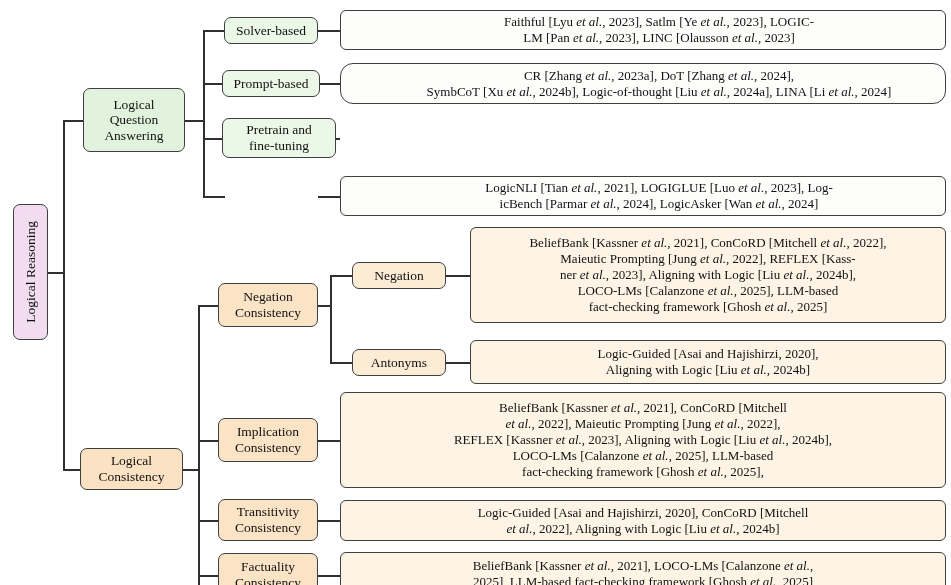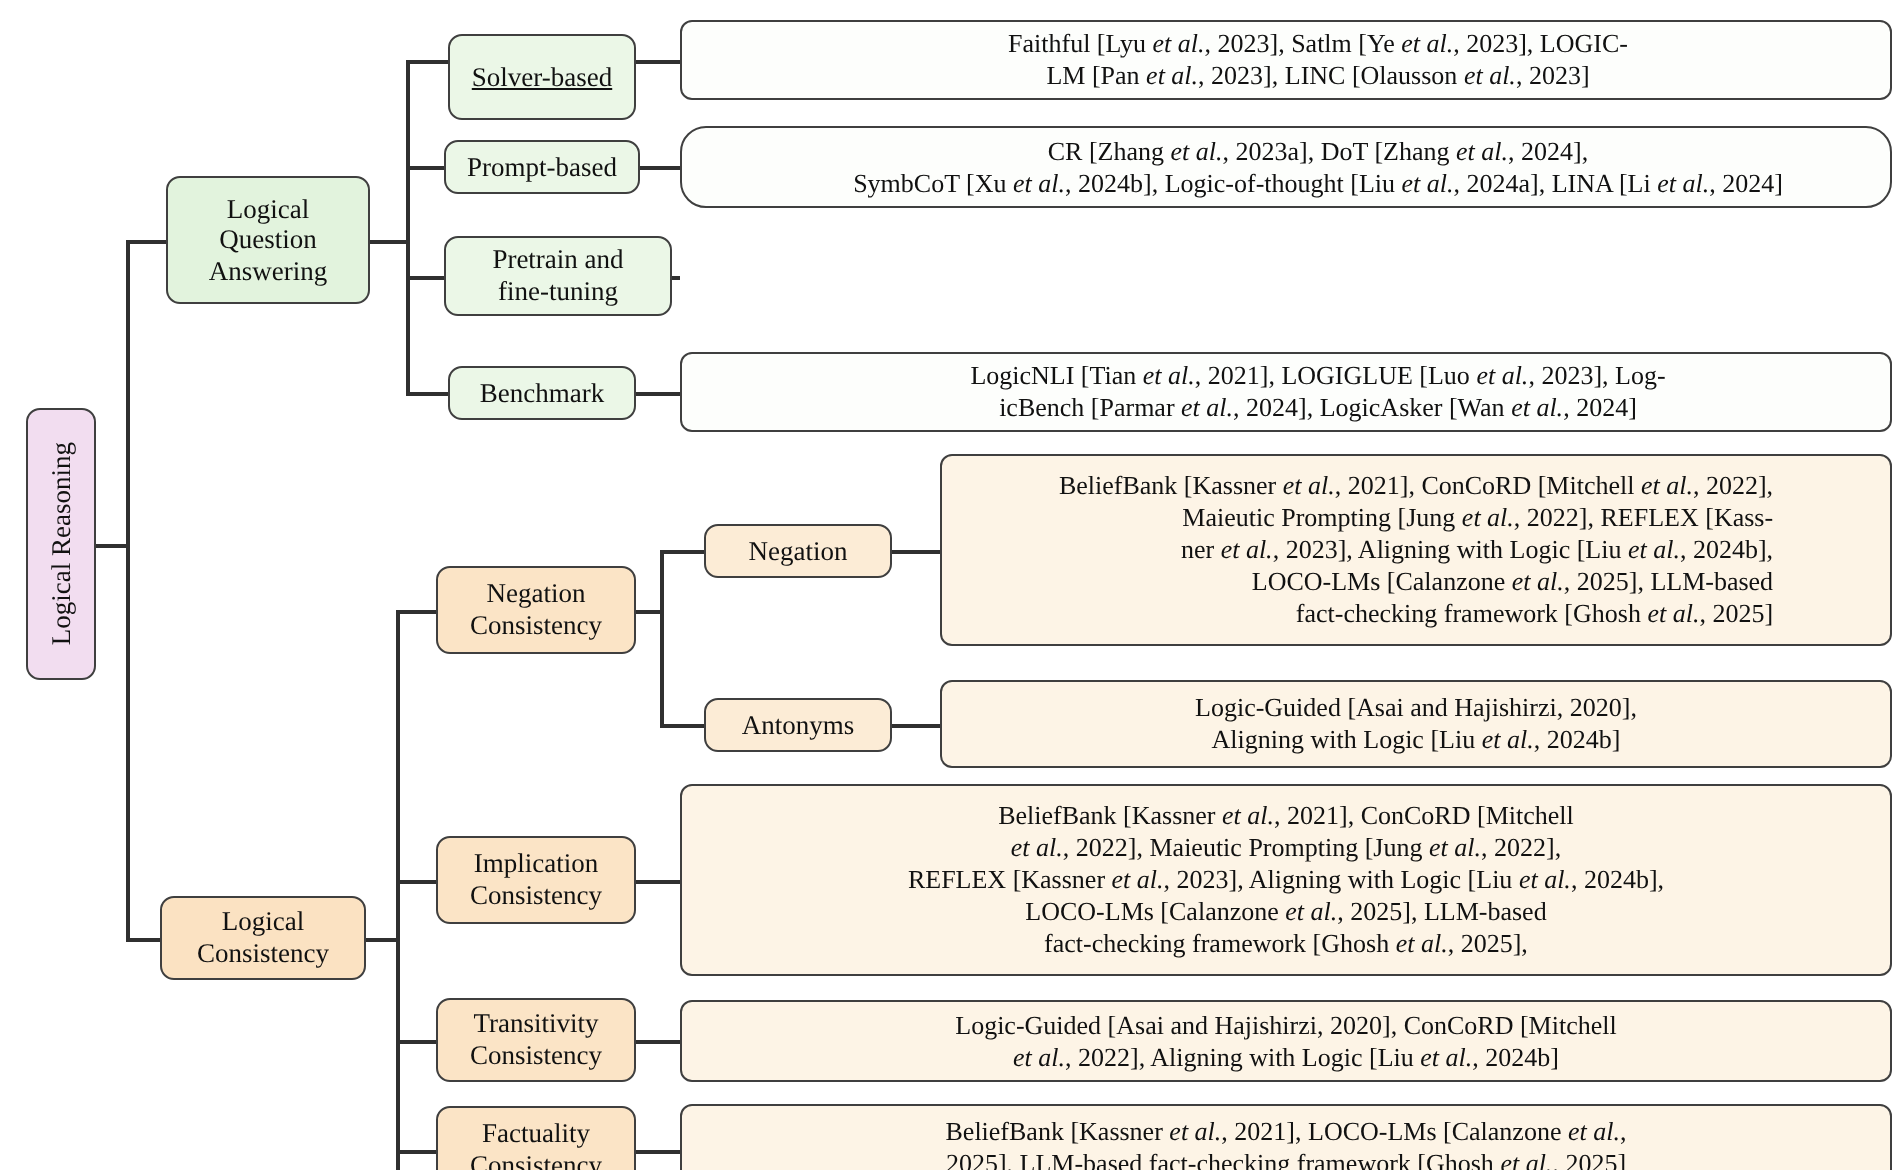--- a/index.html
+++ b/index.html
@@ -65,63 +65,60 @@
   <div class="node fill-root" style="left:13px;top:204px;width:35px;height:136px;">
     <span class="rot">Logical Reasoning</span>
   </div>
 
   <div class="node fill-qa" style="left:83px;top:88px;width:102px;height:64px;">
     <span>Logical
 Question
 Answering</span>
   </div>
 
-  <div class="node fill-qa-child" style="left:224px;top:17px;width:94px;height:43px;text-decoration:underline;">
+  <div class="node fill-qa-child" style="left:224px;top:17px;width:94px;height:27px;">
     <span>Solver-based</span>
   </div>
   <div class="refbox fill-qa-refs" style="left:340px;top:10px;width:606px;height:40px;">
     <span>Faithful [Lyu <i>et al.</i>, 2023], Satlm [Ye <i>et al.</i>, 2023], LOGIC-
 LM [Pan <i>et al.</i>, 2023], LINC [Olausson <i>et al.</i>, 2023]</span>
   </div>
 
   <div class="node fill-qa-child" style="left:222px;top:70px;width:98px;height:27px;">
     <span>Prompt-based</span>
   </div>
   <div class="refbox fill-qa-refs" style="left:340px;top:63px;width:606px;height:41px;border-radius:13px;">
     <span>CR [Zhang <i>et al.</i>, 2023a], DoT [Zhang <i>et al.</i>, 2024],
 SymbCoT [Xu <i>et al.</i>, 2024b], Logic-of-thought [Liu <i>et al.</i>, 2024a], LINA [Li <i>et al.</i>, 2024]</span>
   </div>
 
   <div class="node fill-qa-child" style="left:222px;top:118px;width:114px;height:40px;">
     <span>Pretrain and
 fine-tuning</span>
   </div>
 
-  <div class="node fill-qa-child" style="left:224px;top:183px;width:94px;height:27px;">
-    <span>Benchmark</span>
-  </div>
   <div class="refbox fill-qa-refs" style="left:340px;top:176px;width:606px;height:40px;">
     <span>LogicNLI [Tian <i>et al.</i>, 2021], LOGIGLUE [Luo <i>et al.</i>, 2023], Log-
 icBench [Parmar <i>et al.</i>, 2024], LogicAsker [Wan <i>et al.</i>, 2024]</span>
   </div>
 
   <div class="node fill-cons" style="left:80px;top:448px;width:103px;height:42px;">
     <span>Logical
 Consistency</span>
   </div>
 
   <div class="node fill-cons-child" style="left:218px;top:283px;width:100px;height:44px;">
     <span>Negation
 Consistency</span>
   </div>
 
   <div class="node fill-cons-sub" style="left:352px;top:262px;width:94px;height:27px;">
     <span>Negation</span>
   </div>
-  <div class="refbox fill-cons-refs" style="left:470px;top:227px;width:476px;height:96px;text-align:right;">
+  <div class="refbox fill-cons-refs" style="left:470px;top:227px;width:476px;height:96px;">
     <span>BeliefBank [Kassner <i>et al.</i>, 2021], ConCoRD [Mitchell <i>et al.</i>, 2022],
 Maieutic Prompting [Jung <i>et al.</i>, 2022], REFLEX [Kass-
 ner <i>et al.</i>, 2023], Aligning with Logic [Liu <i>et al.</i>, 2024b],
 LOCO-LMs [Calanzone <i>et al.</i>, 2025], LLM-based
 fact-checking framework [Ghosh <i>et al.</i>, 2025]</span>
   </div>
 
   <div class="node fill-cons-sub" style="left:352px;top:349px;width:94px;height:27px;">
     <span>Antonyms</span>
   </div>

